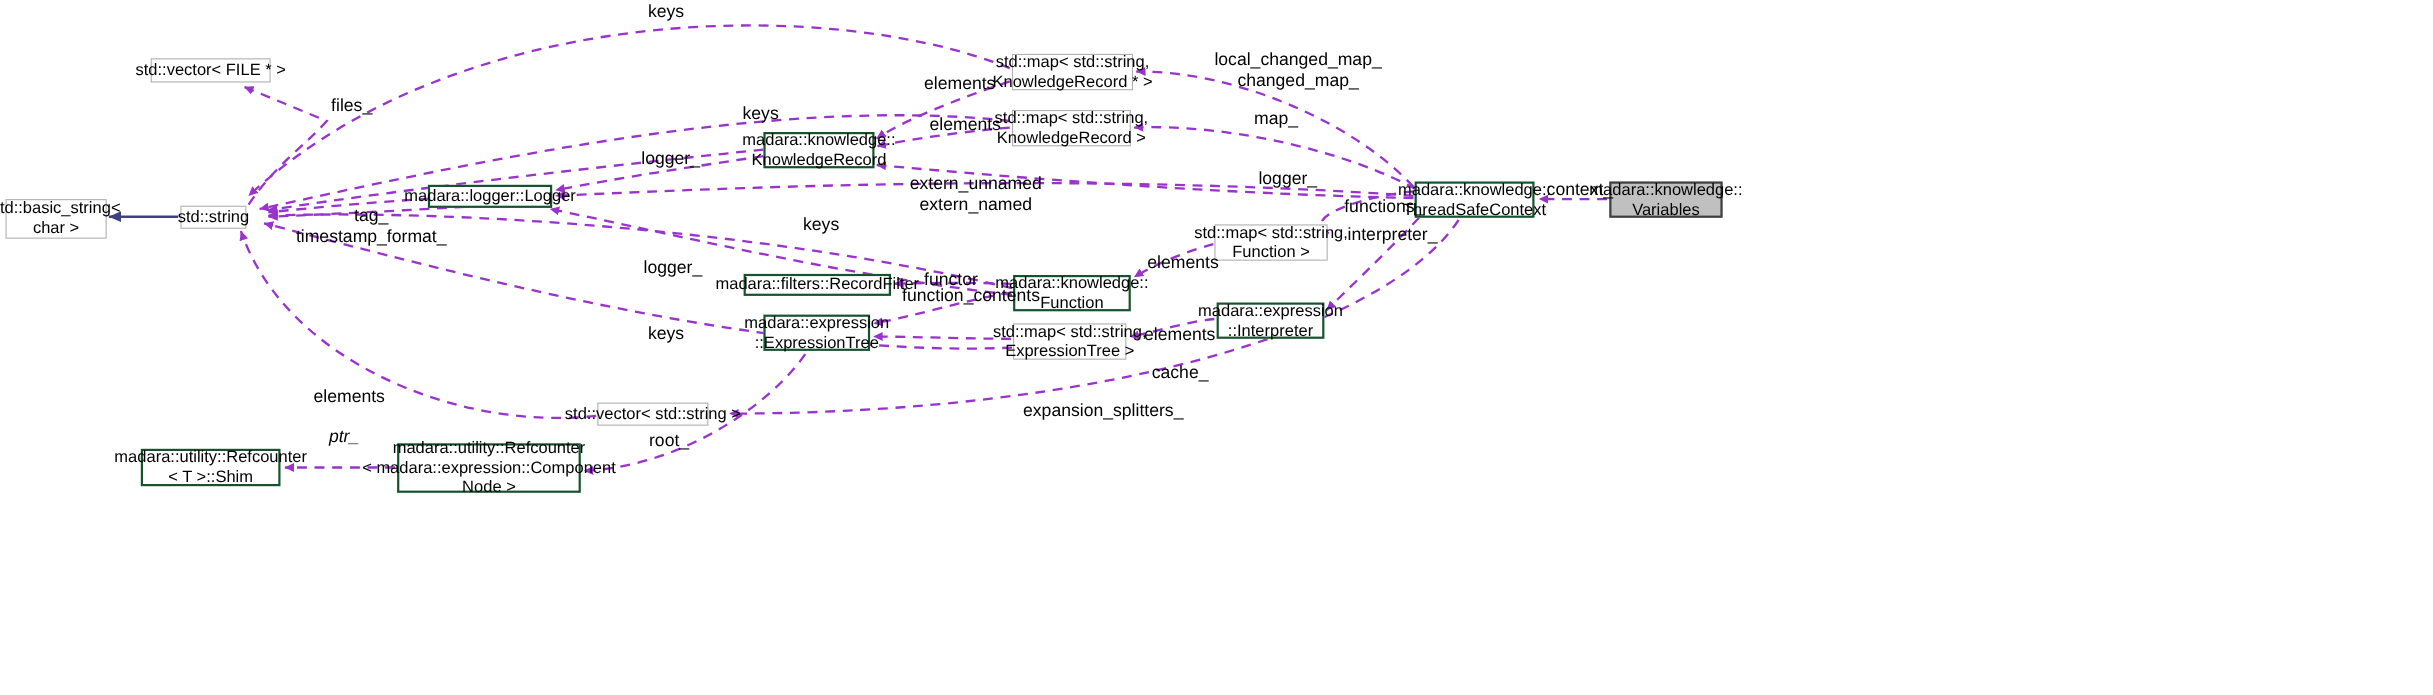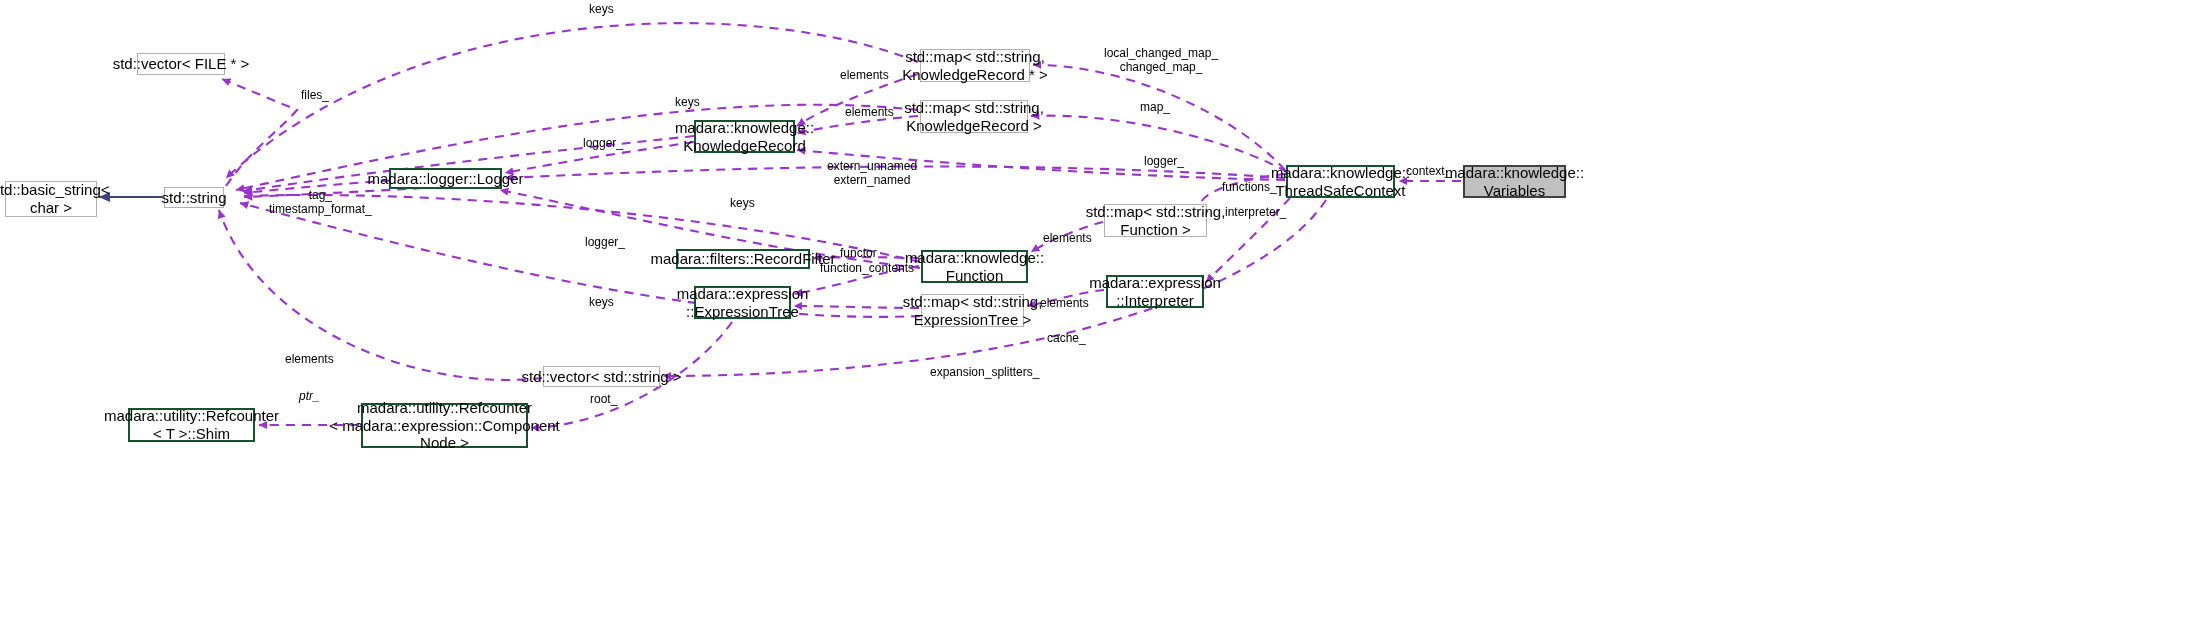--- a/index.html
+++ b/index.html
@@ -8,21 +8,21 @@
   #edges{position:absolute;left:0;top:0;width:2212px;height:632px;}
   .node{position:absolute;box-sizing:border-box;display:flex;align-items:center;
         justify-content:center;text-align:center;line-height:1.18;
         font-size:15px;color:#000000;background:#ffffff;white-space:pre;}
   
   .n-lib{border:1px solid #b0b0b0;}
   
   .n-proj{border:2px solid #14532d;}
   
   .n-focus{border:2px solid #404040;background:#c0c0c0;}
-  .elabel{position:absolute;font-size:12px;color:#000000;white-space:pre;
+  .elabel{position:absolute;font-size:16px;color:#000000;white-space:pre;
           text-align:center;line-height:1.18;background:transparent;}
 </style>
 </head>
 <body>
 
 <div id="canvas">
 
   <svg id="edges" viewBox="0 0 2212 632" xmlns="http://www.w3.org/2000/svg">
     <defs>
       <marker id="ah" markerWidth="9" markerHeight="9" refX="8.4" refY="4.5" orient="auto" markerUnits="userSpaceOnUse">
@@ -93,29 +93,29 @@
     </g>
 
     <g>
       <path d="M 162,197 L 99,197" stroke="#404080" stroke-width="2.2" fill="none" marker-end="url(#ih)"></path>
     </g>
   </svg>
 
   <div id="nodes">
       <div class="node n-lib" style="left: 5px; top: 181px; width: 92px; height: 36px;">std::basic_string&lt;
 char &gt;</div>
-      <div class="node n-lib" style="left: 137px; top: 53px; width: 88px; height: 22px;">std::vector&lt; FILE * &gt;</div>
+      <div class="node n-lib" style="left: 137px; top: 53px; width: 109px; height: 22px;">std::vector&lt; FILE * &gt;</div>
       <div class="node n-lib" style="left: 164px; top: 187px; width: 60px; height: 21px;">std::string</div>
       <div class="node n-proj" style="left: 389px; top: 168px; width: 113px; height: 21px;">madara::logger::Logger</div>
       <div class="node n-proj" style="left: 694px; top: 120px; width: 101px; height: 33px;">madara::knowledge::
 KnowledgeRecord</div>
       <div class="node n-proj" style="left: 676px; top: 249px; width: 134px; height: 20px;">madara::filters::RecordFilter</div>
       <div class="node n-proj" style="left: 694px; top: 286px; width: 97px; height: 33px;">madara::expression
 ::ExpressionTree</div>
-      <div class="node n-lib" style="left: 543px; top: 366px; width: 117px; height: 21px;">std::vector&lt; std::string &gt;</div>
+      <div class="node n-lib" style="left: 543px; top: 366px; width: 101px; height: 21px;">std::vector&lt; std::string &gt;</div>
       <div class="node n-proj" style="left: 128px; top: 408px; width: 127px; height: 34px;">madara::utility::Refcounter
 &lt; T &gt;::Shim</div>
       <div class="node n-proj" style="left: 361px; top: 403px; width: 167px; height: 45px;">madara::utility::Refcounter
 &lt; madara::expression::Component
 Node &gt;</div>
       <div class="node n-lib" style="left: 920px; top: 49px; width: 110px; height: 33px;">std::map&lt; std::string,
 KnowledgeRecord * &gt;</div>
       <div class="node n-lib" style="left: 920px; top: 100px; width: 108px; height: 33px;">std::map&lt; std::string,
 KnowledgeRecord &gt;</div>
       <div class="node n-proj" style="left: 921px; top: 250px; width: 107px; height: 33px;">madara::knowledge::

